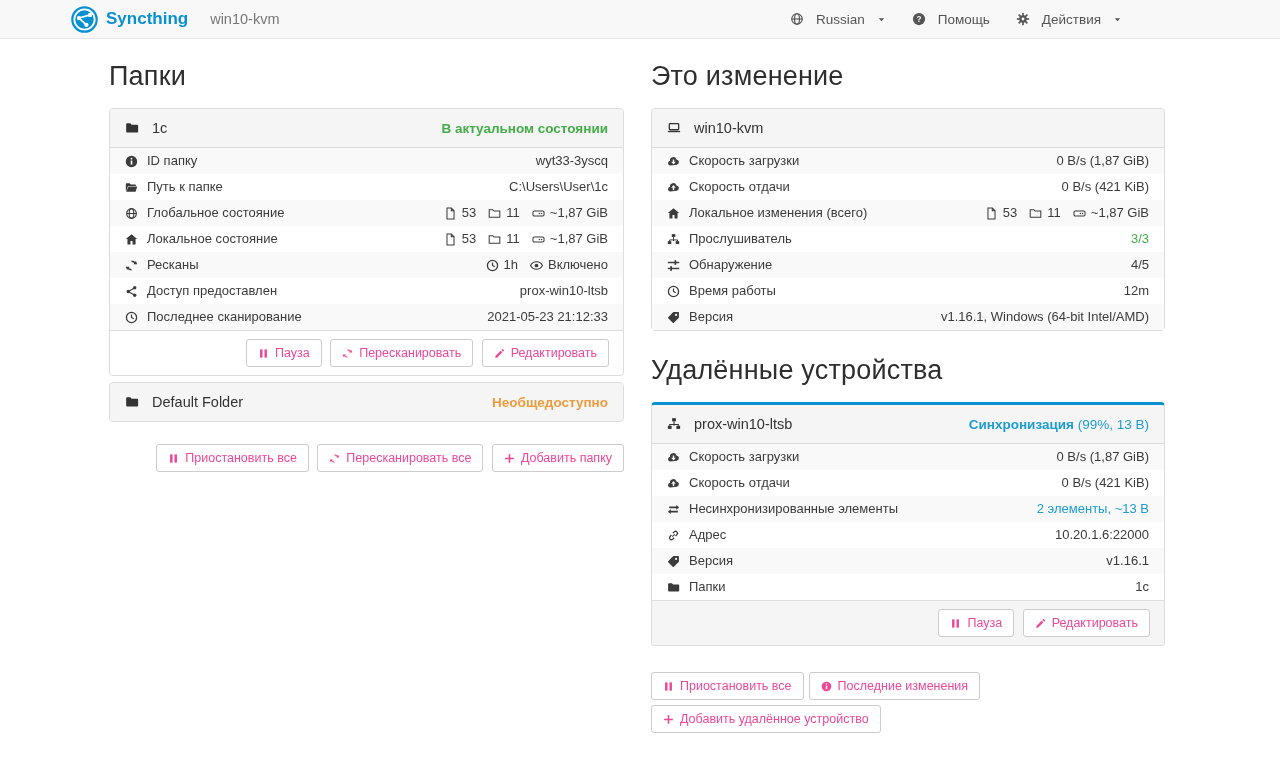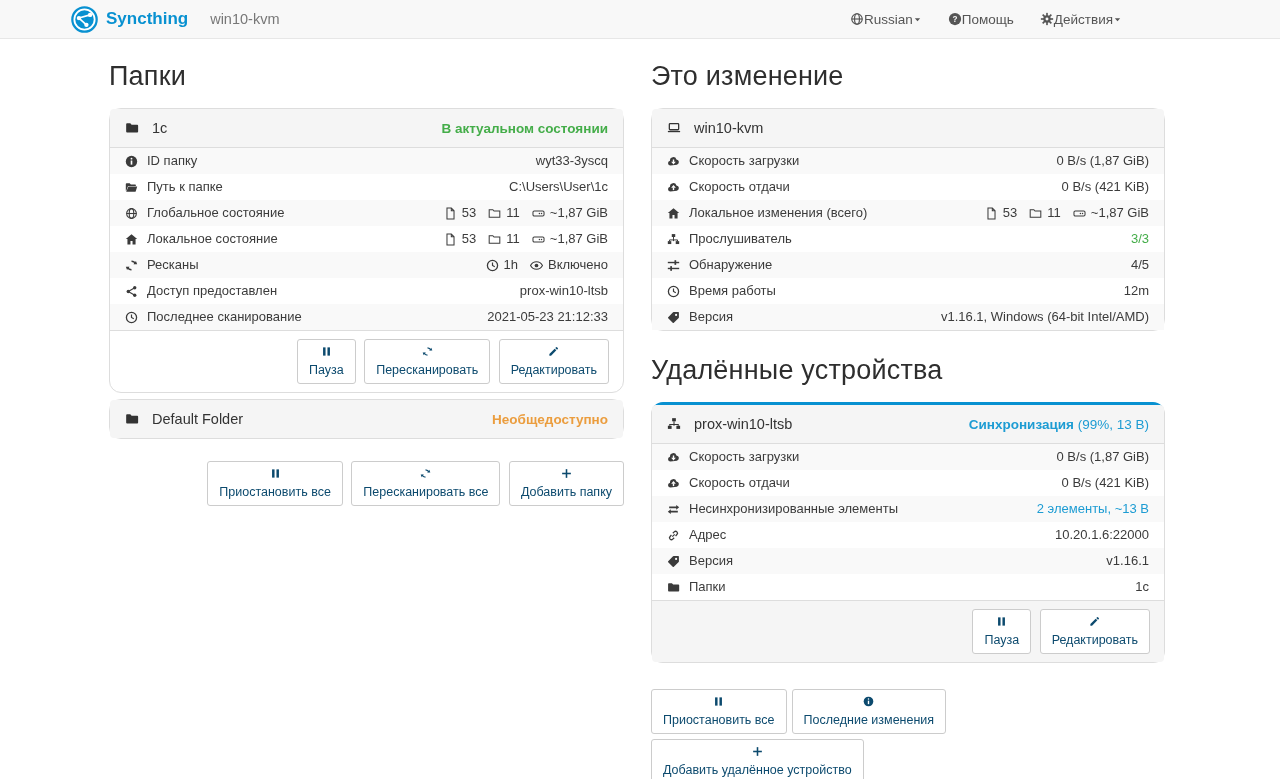--- a/index.html
+++ b/index.html
@@ -8,32 +8,32 @@
 
   
   .navbar { height:39px; background:#f8f8f8; border-bottom:1px solid #e7e7e7;
             display:flex; align-items:center; justify-content:space-between;
             padding:0 158px 0 70px; }
   .nav-left { display:flex; align-items:center; gap:22px; }
   .brand { display:flex; align-items:center; gap:7px; cursor:pointer; }
   .brand-text { color:#0891d1; font-weight:bold; font-size:17px; }
   .nav-title { color:#777; font-size:14.5px; }
   .nav-right { display:flex; align-items:center; gap:26px; }
-  .nav-item { display:flex; align-items:center; gap:0; color:#555; font-size:13.5px; cursor:pointer; }
+  .nav-item { display:flex; align-items:center; gap:12px; color:#555; font-size:13.5px; cursor:pointer; }
   .nav-item svg { flex:none; }
 
   
   .container { display:flex; margin:0 0 0 109px; width:1056px; padding-top:22px; gap:27px; }
   .col { width:515px; }
   .col-right { width:514px; }
   h3 { font-size:27px; font-weight:400; color:#2e2e2e; margin:24px 0 16px; letter-spacing:.2px; }
   h3.first { margin-top:0; }
 
   
-  .panel { border:1px solid #ddd; border-radius:12px; background:#fff; margin-bottom:6px; }
+  .panel { border:1px solid #ddd; border-radius:4px; background:#fff; margin-bottom:6px; }
   .panel.active-device { border-top:3px solid #0891d1; }
   .panel-heading { background:#f5f5f5; padding:11px 15px; display:flex; align-items:center;
                    justify-content:space-between; border-radius:4px 4px 0 0; cursor:pointer; }
   .panel-heading.collapsed { border-radius:4px; }
   .ph-left { display:flex; align-items:center; gap:13px; font-size:14.5px; color:#333; }
   .status { font-size:13.5px; font-weight:700; }
   .status-green { color:#44ad49; }
   .status-orange { color:#eb9d3e; }
   .status-blue { color:#1d9cd3; }
   .status-blue .pct { font-weight:400; }
@@ -45,22 +45,22 @@
   .tlabel { display:flex; align-items:center; gap:9px; color:#3b3b3b; }
   .tvalue { color:#3b3b3b; display:flex; align-items:center; gap:12px; }
   .vgroup { display:flex; align-items:center; gap:5px; }
   .green { color:#44ad49; }
   a.link { color:#1d9cd3; text-decoration:none; cursor:pointer; }
 
   .btnrow { border-top:1px solid #ddd; padding:8px 14px; text-align:right; }
   .panel-footer { border-top:1px solid #ddd; background:#f5f5f5; padding:8px 14px;
                   text-align:right; border-radius:0 0 4px 4px; }
   .btn { display:inline-flex; align-items:center; gap:6px; background:#fff; border:1px solid #ccc;
-         border-radius:3px; padding:6px 11px; font-size:12.5px; color:#0c4a6e; cursor:pointer;
-         font-family:inherit; margin-left:4px;flex-direction:column; }
+         border-radius:3px; padding:6px 11px; font-size:12.5px; color:#ec4899; cursor:pointer;
+         font-family:inherit; margin-left:4px; }
   .btn svg { flex:none; }
 
   .actions-left { text-align:right; margin-top:22px; }
   .actions-right { margin-top:26px; display:flex; flex-wrap:wrap; gap:5px; width:430px; }
   .actions-right .btn { margin-left:0; }
 
   .ic { width:13px; height:13px; }
   .ic14 { width:14px; height:14px; }
   .ic11 { width:11px; height:11px; }
   .logo { width:29px; height:29px; }

